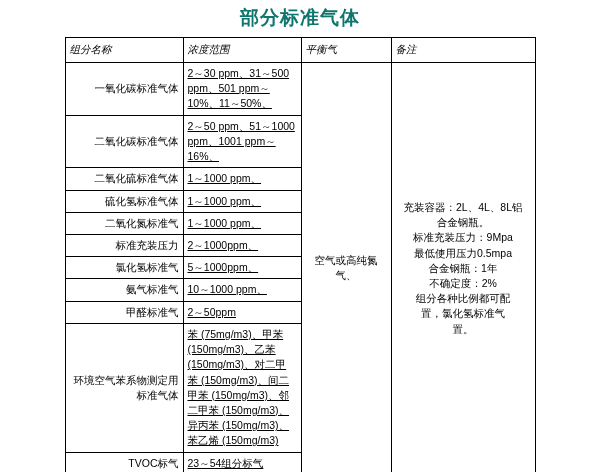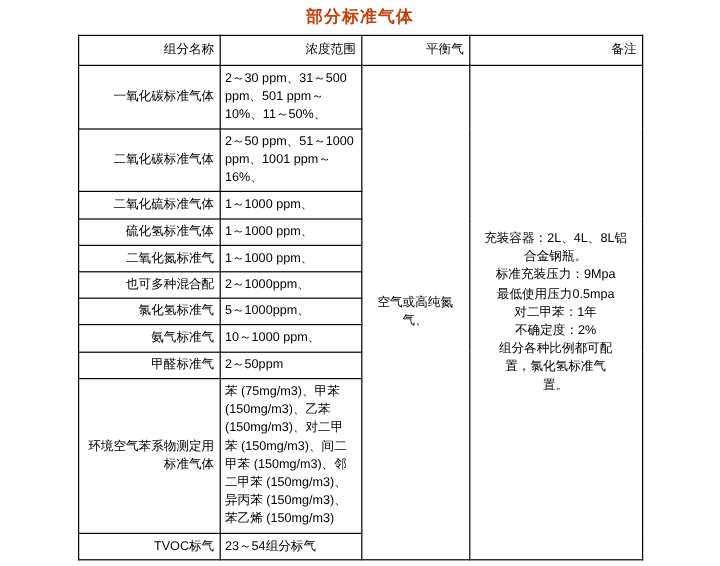--- a/index.html
+++ b/index.html
@@ -15,23 +15,23 @@
     overflow: hidden;
   }
   .page {
     position: relative;
     width: 600px;
     height: 472px;
     box-sizing: border-box;
   }
   .doc-title {
     text-align: center;
-    font-size: 14px;
+    font-size: 19px;
     font-weight: bold;
-    color: #c2410c;
+    color: #0f766e;
     padding-top: 5px;
     padding-bottom: 6px;
     letter-spacing: 1px;
   }
   table.gas-table {
     border-collapse: collapse;
     margin: 0 auto;
     width: 470px;
     table-layout: fixed;
     background: #fff;
@@ -40,35 +40,37 @@
   table.gas-table th {
     border: 1px solid #000000;
     font-size: 10.5px;
     line-height: 1.45;
     padding: 3px 4px;
     vertical-align: middle;
     font-weight: normal;
     color: #000;
   }
   th.hdr {
-    text-align: right;
+    text-align: left;
     font-size: 11px;
     height: 18px;
     padding: 2px 3px;
+    font-style: italic;
   }
   .col-name { width: 118px; text-align: center; }
   .col-conc { width: 118px; text-align: left; }
   .col-bal  { width: 90px;  text-align: center; }
   .col-rmk  { width: 144px; text-align: center; }
 
   td.name-cell {
     text-align: right;
   }
   td.conc-cell {
     text-align: left;
+    text-decoration: underline;
   }
   td.bal-cell {
     text-align: center;
     vertical-align: middle;
   }
   td.rmk-cell {
     text-align: center;
     vertical-align: middle;
   }
   .rmk-line {
@@ -100,21 +102,21 @@
 
       <tr>
         <td class="name-cell">一氧化碳标准气体</td>
         <td class="conc-cell">2～30 ppm、31～500 ppm、501 ppm～10%、11～50%、</td>
         <td class="bal-cell" rowspan="11">空气或高纯氮气、</td>
         <td class="rmk-cell" rowspan="11">
           <span class="rmk-line">充装容器：2L、4L、8L铝</span>
           <span class="rmk-line">合金钢瓶。</span>
           <span class="rmk-line">标准充装压力：9Mpa</span>
           <span class="rmk-line">最低使用压力0.5mpa</span>
-          <span class="rmk-line">对二甲苯：1年</span>
+          <span class="rmk-line">合金钢瓶：1年</span>
           <span class="rmk-line">不确定度：2%</span>
           <span class="rmk-line">组分各种比例都可配</span>
           <span class="rmk-line">置，氯化氢标准气</span>
           <span class="rmk-line">置。</span>
         </td>
       </tr>
 
       <tr>
         <td class="name-cell">二氧化碳标准气体</td>
         <td class="conc-cell">2～50 ppm、51～1000 ppm、1001 ppm～16%、</td>
@@ -129,21 +131,21 @@
         <td class="name-cell">硫化氢标准气体</td>
         <td class="conc-cell">1～1000 ppm、</td>
       </tr>
 
       <tr>
         <td class="name-cell">二氧化氮标准气</td>
         <td class="conc-cell">1～1000 ppm、</td>
       </tr>
 
       <tr>
-        <td class="name-cell">也可多种混合配</td>
+        <td class="name-cell">标准充装压力</td>
         <td class="conc-cell">2～1000ppm、</td>
       </tr>
 
       <tr>
         <td class="name-cell">氯化氢标准气</td>
         <td class="conc-cell">5～1000ppm、</td>
       </tr>
 
       <tr>
         <td class="name-cell">氨气标准气</td>

